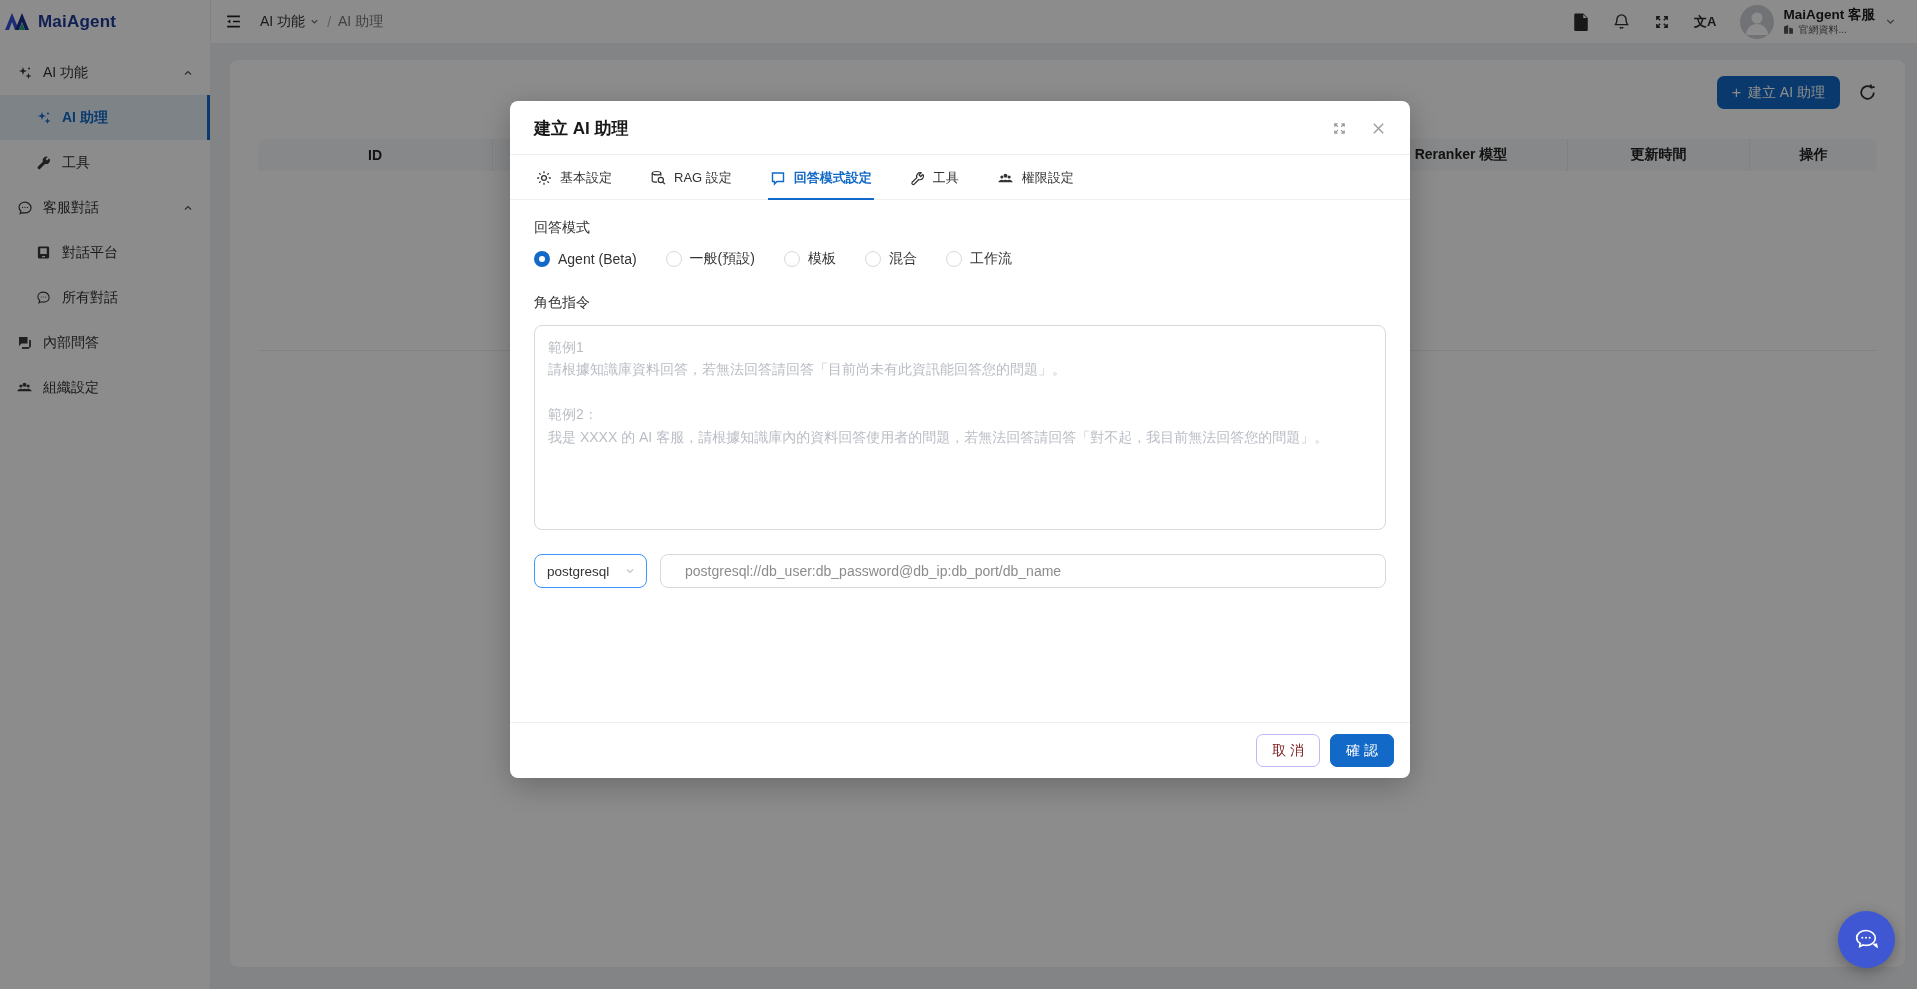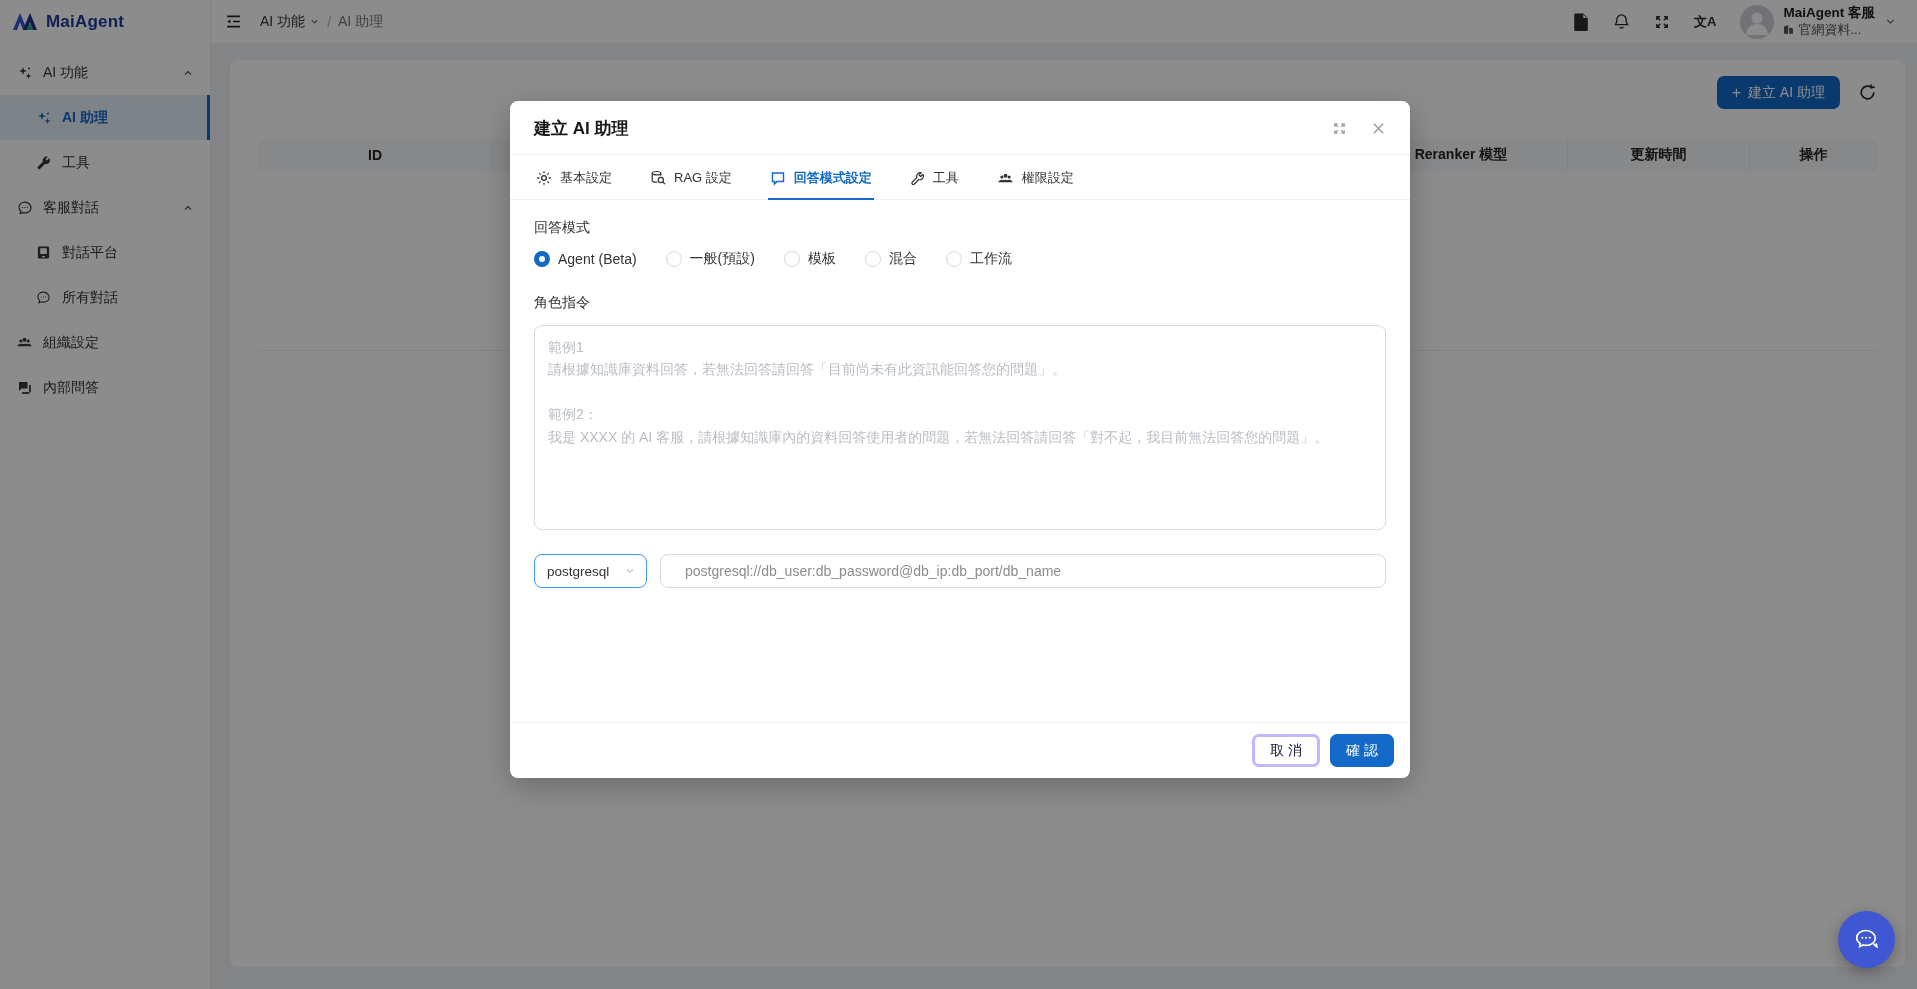--- a/index.html
+++ b/index.html
@@ -3,21 +3,21 @@
 <meta charset="utf-8">
 <style>
   * { margin:0; padding:0; box-sizing:border-box; }
   html,body { width:1917px; height:989px; overflow:hidden; }
   body { font-family:"Liberation Sans", sans-serif; background:#eef0f4; color:#333; }
 
   .app { display:flex; height:100%; }
 
   
   .sidebar { width:211px; background:#fff; border-right:1px solid #ebedf0; flex-shrink:0; display:flex; flex-direction:column; }
-  .logo-row { height:44px; display:flex; align-items:center; gap:8px; padding:0 12px; }
+  .logo-row { height:44px; display:flex; align-items:center; gap:8px; padding:0 4px; }
   .logo-text { font-size:17px; font-weight:bold; color:#1f3b99; letter-spacing:.2px; }
   .nav { padding-top:6px; }
   .nav-item { height:45px; display:flex; align-items:center; gap:10px; padding:0 16px; font-size:14px; color:#333; cursor:pointer; }
   .nav-item .n-icon { width:17px; height:17px; display:flex; align-items:center; justify-content:center; color:#3a3a3a; flex-shrink:0; }
   .nav-item .chev { margin-left:auto; color:#555; display:flex; }
   .nav-item.child { padding-left:35px; }
   .nav-item.active { background:#e6eef8; color:#1269c7; font-weight:bold; box-shadow:inset -3px 0 0 #1269c7; }
   .nav-item.active .n-icon { color:#1269c7; }
 
   
@@ -28,21 +28,21 @@
   .breadcrumb .b-parent { color:#333; display:flex; align-items:center; gap:4px; cursor:pointer; }
   .breadcrumb .sep { color:#b3b3b3; }
   .breadcrumb .b-current { color:#777; }
   .topbar-right { margin-left:auto; display:flex; align-items:center; gap:24px; }
   .hicon { color:#2d2d2d; display:flex; cursor:pointer; }
   .translate-txt { font-size:13px; font-weight:bold; color:#2d2d2d; cursor:pointer; }
   .user-chip { display:flex; align-items:center; gap:9px; cursor:pointer; }
   .avatar { width:34px; height:34px; border-radius:50%; background:#ccd0d5; overflow:hidden; display:flex; align-items:flex-end; justify-content:center; }
   .user-meta { line-height:1.25; }
   .user-name { font-size:13.5px; font-weight:bold; color:#1d1d1d; }
-  .user-sub { font-size:13px; color:#555; display:flex; align-items:center; gap:4px; }
+  .user-sub { font-size:10px; color:#555; display:flex; align-items:center; gap:4px; }
   .chev-dn { color:#666; display:flex; }
 
   
   .content { flex:1; padding:16px 12px 22px 19px; }
   .card { background:#fff; border-radius:8px; height:100%; padding:16px 28px; }
   .card-top { display:flex; justify-content:flex-end; align-items:center; gap:18px; margin-bottom:30px; }
   .create-btn { background:#1269c7; color:#fff; border:none; height:33px; border-radius:7px; padding:0 15px; font-size:14px; display:flex; align-items:center; gap:7px; cursor:pointer; font-family:inherit; }
   .create-btn .plus { font-size:16px; line-height:1; }
   .refresh { color:#2d2d2d; display:flex; cursor:pointer; }
   .table-head { display:flex; align-items:center; background:#f6f7f9; border-radius:8px 8px 0 0; height:32px; font-size:14px; font-weight:bold; color:#222; }
@@ -75,21 +75,21 @@
   .radio.checked .radio-dot { border:5px solid #1269c7; }
   .role-area { width:100%; height:205px; border:1px solid #d9d9d9; border-radius:8px; padding:10px 13px; font-size:14px; line-height:1.6; color:#333; resize:none; font-family:inherit; outline:none; display:block; margin-bottom:24px; }
   .role-area::placeholder { color:#b9bdc4; }
   .db-row { display:flex; gap:13px; }
   .db-select { width:113px; height:34px; border:1px solid #4096ff; border-radius:8px; background:#fff; display:flex; align-items:center; justify-content:space-between; padding:0 10px 0 12px; font-size:13.5px; color:#333; cursor:pointer; }
   .db-select .sel-chev { color:#c0c4cb; display:flex; }
   .db-input { flex:1; height:34px; border:1px solid #d9d9d9; border-radius:8px; padding:0 24px; font-size:14px; color:#333; font-family:inherit; outline:none; }
   .db-input::placeholder { color:#8c8c8c; }
   .m-footer { border-top:1px solid #f0f0f0; padding:11px 16px; display:flex; justify-content:flex-end; gap:10px; }
   .btn { height:33px; padding:0 15px; border-radius:7px; font-size:14px; cursor:pointer; font-family:inherit; }
-  .btn-default { background:#fff; border:3px solid #c4b5fd; color:#0f172a; }
+  .btn-default { background:#fff; border:1px solid #c4b5fd; color:#7f1d1d; }
   .btn-primary { background:#1269c7; border:1px solid #1269c7; color:#fff; }
 
   
   .chat-fab { position:fixed; right:22px; bottom:21px; width:57px; height:57px; border-radius:50%; background:#3f57d3; z-index:70; display:flex; align-items:center; justify-content:center; box-shadow:0 4px 14px rgba(0,0,0,.3); cursor:pointer; }
 </style>
 </head>
 <body>
 
 <div class="app">
 
@@ -168,37 +168,37 @@
               <path d="M8 2.2c-3.4 0-6 2.2-6 5 0 1.5.7 2.8 1.9 3.7L3.2 13.6l2.7-1a7.4 7.4 0 0 0 2.1.3c3.4 0 6-2.2 6-5s-2.6-5.7-6-5.7z"></path>
               <circle cx="5.6" cy="7.4" r=".6" fill="currentColor" stroke="none"></circle>
               <circle cx="8" cy="7.4" r=".6" fill="currentColor" stroke="none"></circle>
               <circle cx="10.4" cy="7.4" r=".6" fill="currentColor" stroke="none"></circle>
             </svg>
         </span>
         <span>所有對話</span>
       </div>
       <div class="nav-item">
         <span class="n-icon">
+          <svg width="16" height="16" viewBox="0 0 16 16" fill="currentColor">
+              <path d="M2 2h8.5v6.5H4.5L2 11z"></path>
+              <path d="M12 5h2v6.5L11.5 14H5v-2h7z" opacity=".9"></path>
+            </svg>
+        </span>
+        <span>內部問答</span>
+      </div>
+      <div class="nav-item">
+        <span class="n-icon">
           <svg width="17" height="17" viewBox="0 0 16 16" fill="currentColor">
               <circle cx="4.6" cy="6.6" r="1.5"></circle>
               <circle cx="11.4" cy="6.6" r="1.5"></circle>
               <circle cx="8" cy="5.4" r="1.8"></circle>
               <path d="M1.2 11.5c.4-1.5 1.8-2.4 3.4-2.4.7 0 1.3.2 1.9.5a4.6 4.6 0 0 0-1.6 1.9H1.2zM9.5 9.6c.6-.3 1.2-.5 1.9-.5 1.6 0 3 .9 3.4 2.4h-3.7a4.6 4.6 0 0 0-1.6-1.9zM4.2 11.6C4.7 10.2 6.2 9.2 8 9.2s3.3 1 3.8 2.4H4.2z"></path>
             </svg>
         </span>
         <span>組織設定</span>
-      </div>
-      <div class="nav-item">
-        <span class="n-icon">
-          <svg width="16" height="16" viewBox="0 0 16 16" fill="currentColor">
-              <path d="M2 2h8.5v6.5H4.5L2 11z"></path>
-              <path d="M12 5h2v6.5L11.5 14H5v-2h7z" opacity=".9"></path>
-            </svg>
-        </span>
-        <span>內部問答</span>
       </div>
     </nav>
   </aside>
 
   <div class="main">
 
     <header class="topbar">
       <span class="fold-icon">
         <svg width="17" height="17" viewBox="0 0 16 16" fill="none" stroke="currentColor" stroke-width="1.5">
             <path d="M2 3.2h12M7.5 8h6.5M2 12.8h12"></path>

